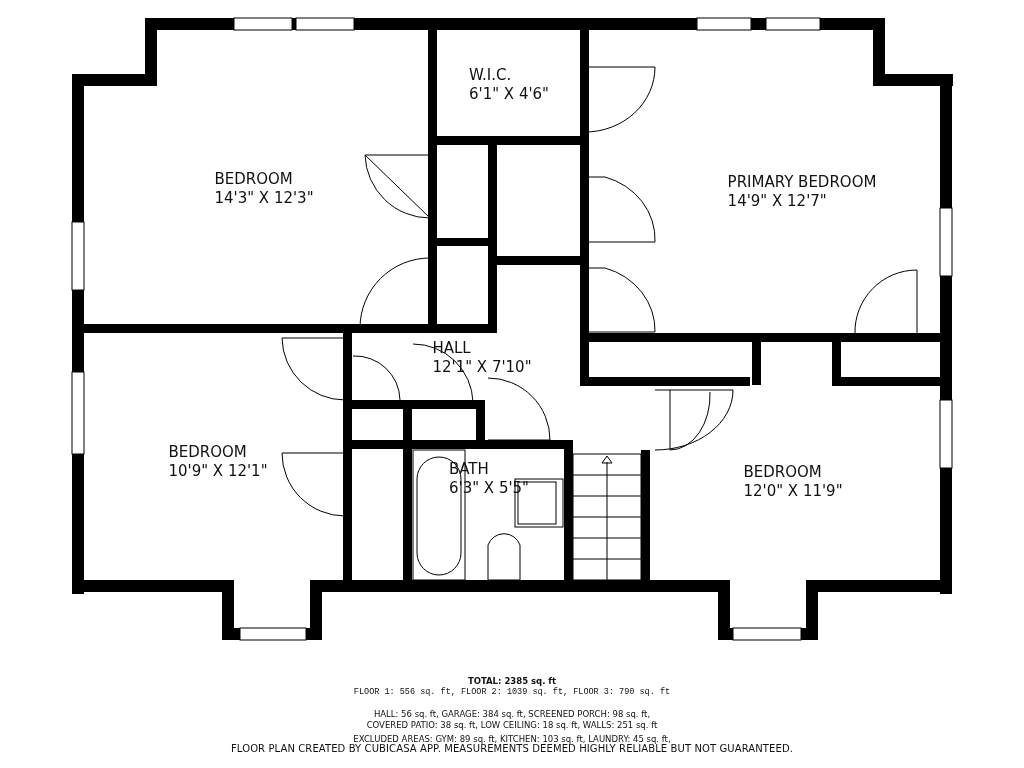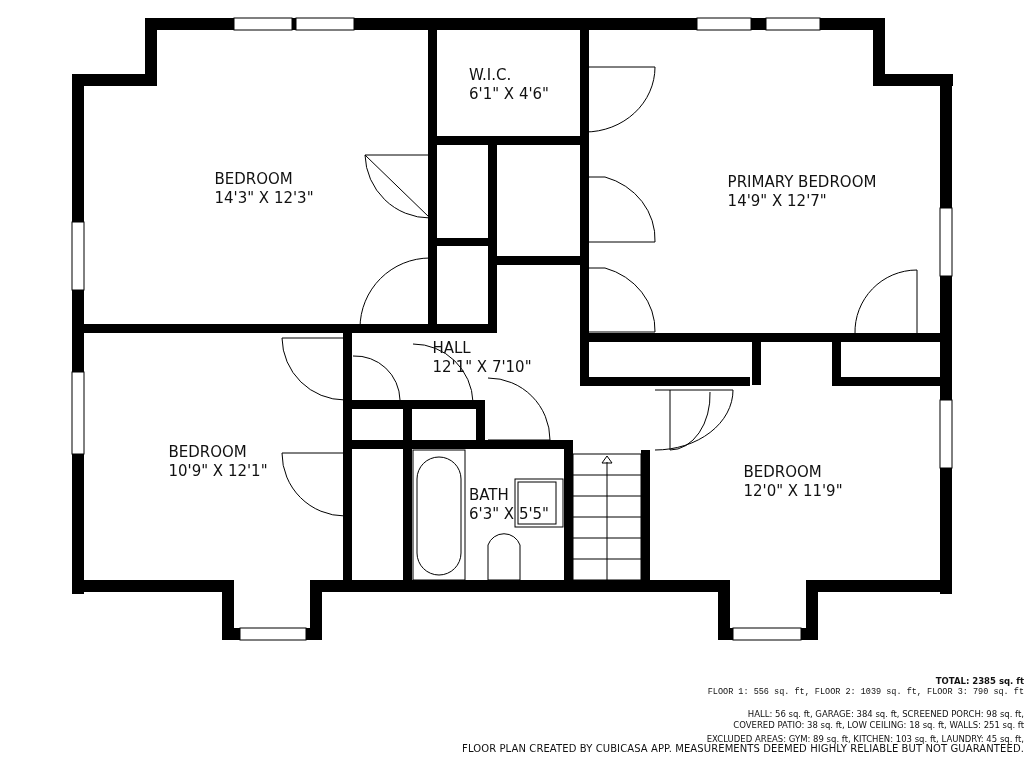--- a/index.html
+++ b/index.html
@@ -1,19 +1,19 @@
 <!DOCTYPE html>
 <html><head>
 <meta charset="utf-8">
 <style>
   html,body{margin:0;padding:0;background:#ffffff;}
   body{width:1024px;height:768px;position:relative;overflow:hidden;font-family:"DejaVu Sans",sans-serif;color:#000;}
   #plan{position:absolute;left:0;top:0;width:1024px;height:768px;}
   .room-label{position:absolute;text-align:left;font-size:15px;line-height:19px;color:#111;white-space:nowrap;transform:translateX(-50%);}
-  .footer{position:absolute;left:0;width:1024px;text-align:right;color:#111;}
+  .footer{position:absolute;left:0;width:1024px;text-align:center;color:#111;}
   .total{top:676px;font-size:8.5px;font-weight:bold;}
   .line{font-size:8.5px;line-height:11px;}
   .disclaimer{top:743px;font-size:10px;letter-spacing:0.1px;}
 </style>
 </head>
 <body>
 
 <svg id="plan" viewBox="0 0 1024 768" xmlns="http://www.w3.org/2000/svg">
   <g fill="#000">
 
@@ -138,21 +138,21 @@
   <div>14'9" X 12'7"</div>
 </div>
 <div class="room-label" style="left:482px;top:339px;">
   <div>HALL</div>
   <div>12'1" X 7'10"</div>
 </div>
 <div class="room-label" style="left:218px;top:443px;">
   <div>BEDROOM</div>
   <div>10'9" X 12'1"</div>
 </div>
-<div class="room-label" style="left:489px;top:486px;margin-left:20px;">
+<div class="room-label" style="left:489px;top:460px;">
   <div>BATH</div>
   <div>6'3" X 5'5"</div>
 </div>
 <div class="room-label" style="left:793px;top:463px;">
   <div>BEDROOM</div>
   <div>12'0" X 11'9"</div>
 </div>
 
 <div class="footer total">TOTAL: 2385 sq. ft</div>
 <div class="footer line" style="top:687px;font-family:Liberation Mono, monospace;">FLOOR 1: 556 sq. ft, FLOOR 2: 1039 sq. ft, FLOOR 3: 790 sq. ft</div>

